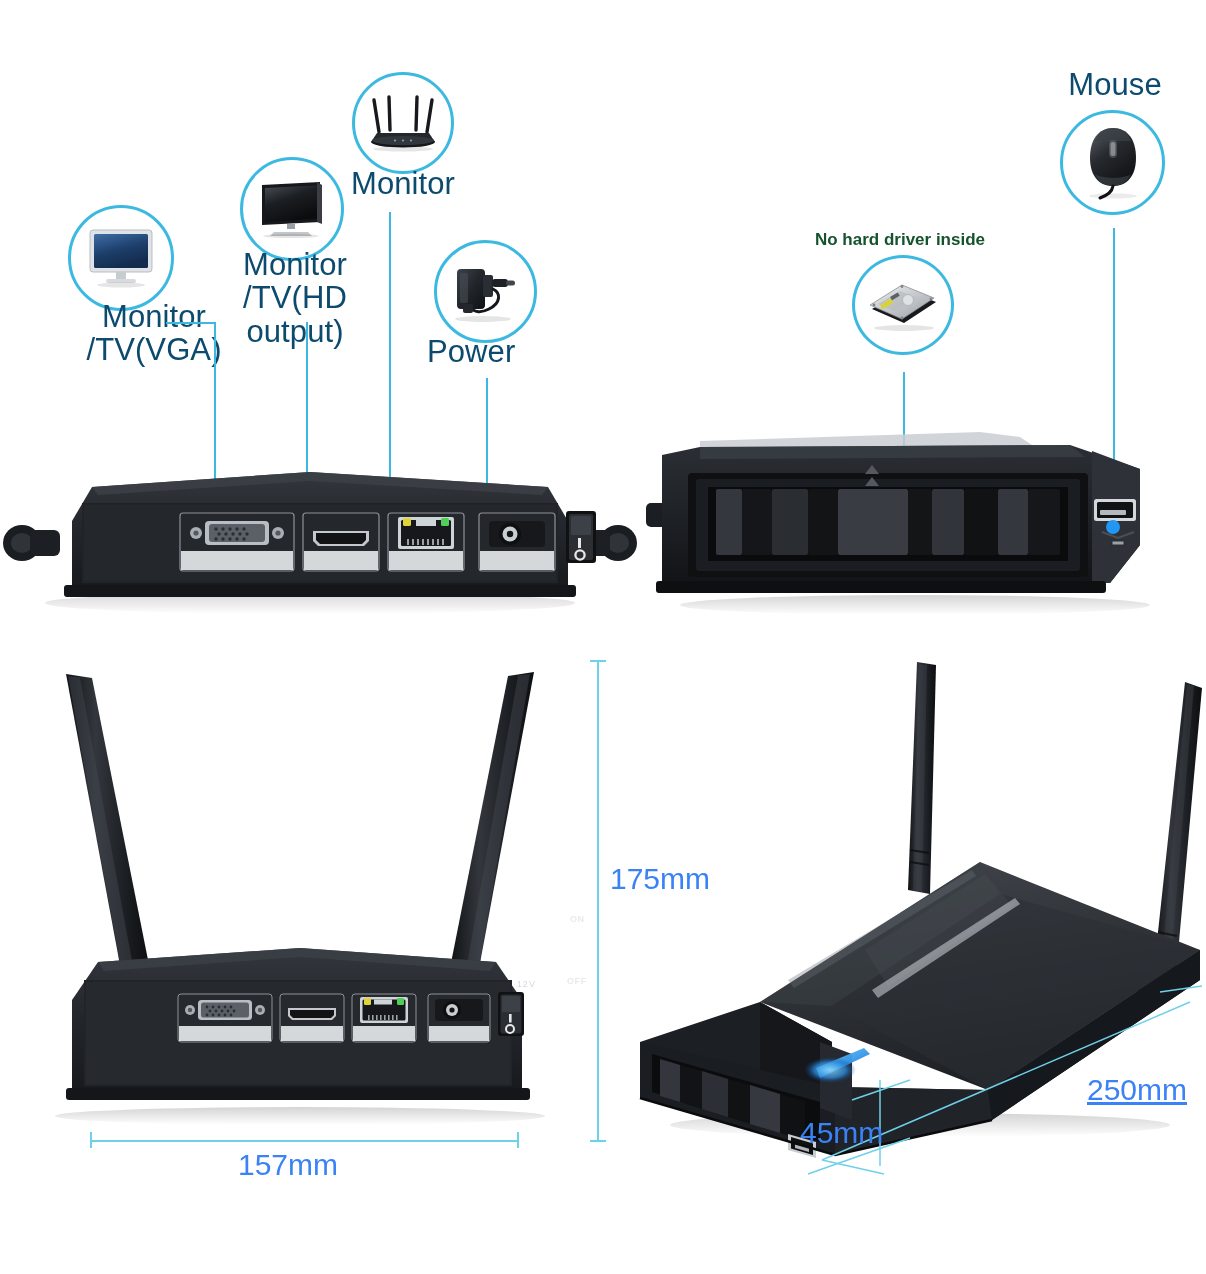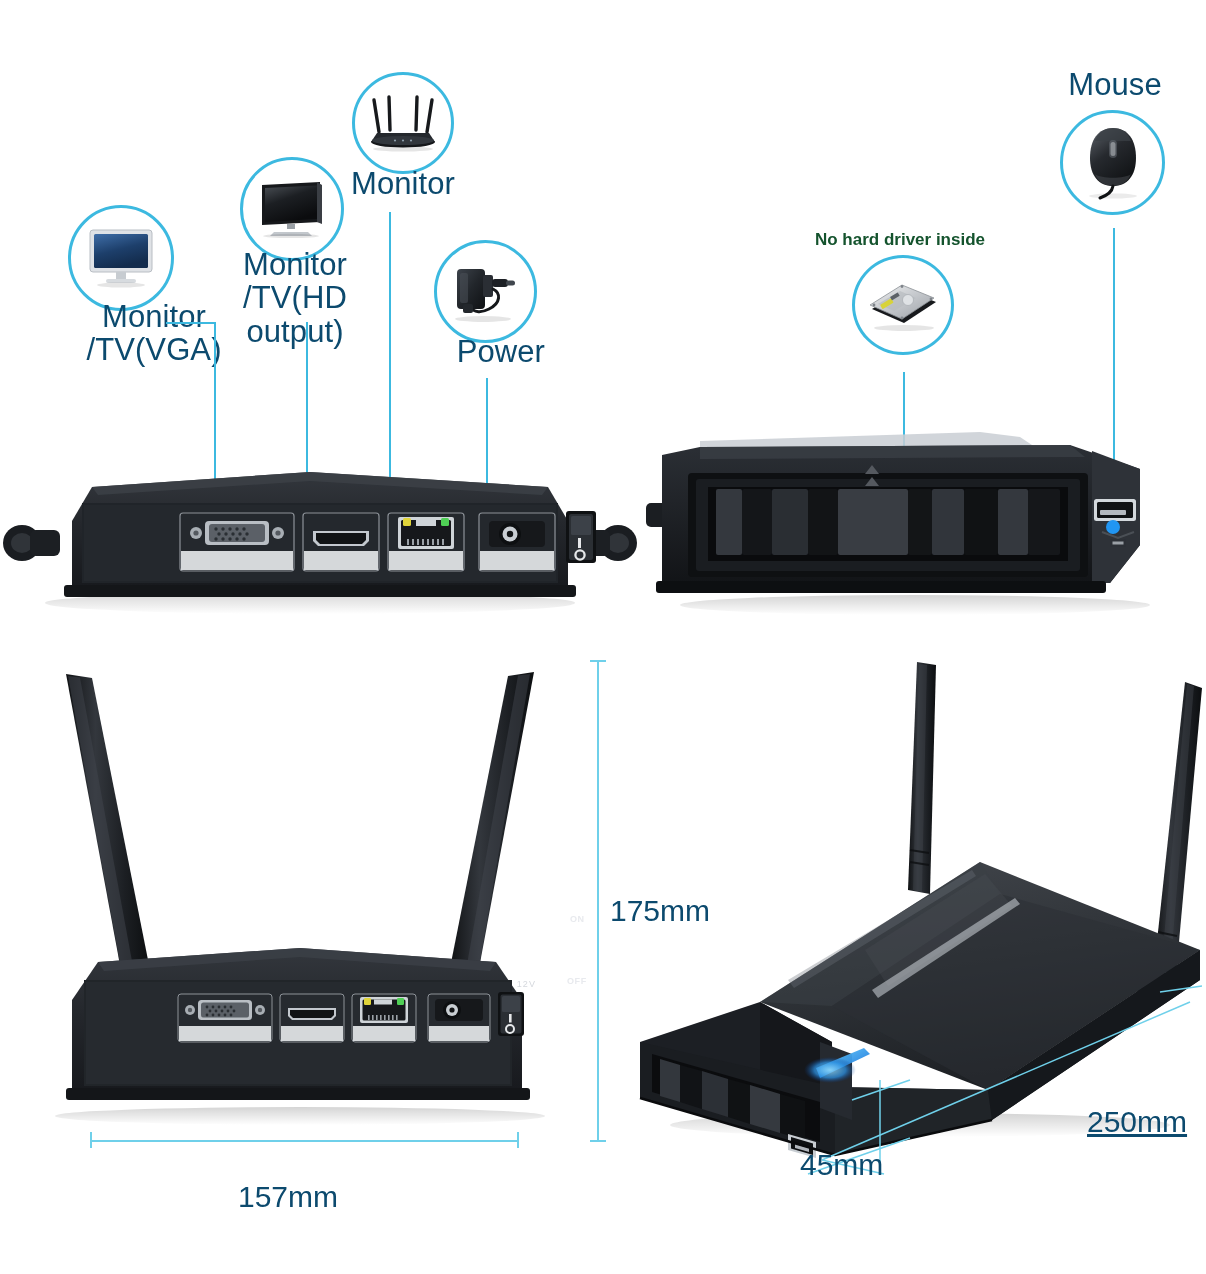--- a/index.html
+++ b/index.html
@@ -59,25 +59,24 @@
   }
   .dot.sm{width:14px;height:14px;}
   
   .dim{position:absolute;background:#6fd0ea;}
   .dim.h{height:1.5px;}
   .dim.v{width:1.5px;}
   .dim-cap{position:absolute;background:#6fd0ea;width:1.5px;height:16px;}
   .dim-cap.h{width:16px;height:1.5px;}
   .dim-text{
     position:absolute;
-    color:#0c4a6e;
+    color:#3b82f6;
     font-size:30px;
     font-weight:500;
     white-space:nowrap;
-    margin-top:32px;
   }
   
   .device{position:absolute;}
   .port-label{
     position:absolute;
     color:#d5d8dd;
     font-size:9px;
     letter-spacing:1.1px;
     text-align:center;
     font-family:"Liberation Sans", sans-serif;
@@ -215,21 +214,21 @@
       <rect x="8" y="10" width="28" height="40" rx="4" fill="url(#adapter)"></rect>
       <rect x="11" y="14" width="8" height="30" rx="2" fill="#4a5158" opacity="0.55"></rect>
       <rect x="34" y="16" width="10" height="22" rx="2" fill="#2a2e34"></rect>
       <rect x="43" y="20" width="16" height="8" rx="3" fill="#1d2025"></rect>
       <rect x="57" y="21.5" width="9" height="5" rx="2.5" fill="#40464d"></rect>
       <path d="M44 30 C52 34 52 44 40 50 C30 55 26 52 22 50" stroke="#15171a" stroke-width="3" fill="none" stroke-linecap="round"></path>
       <rect x="14" y="45" width="10" height="9" rx="2" fill="#23272c"></rect>
       <ellipse cx="34" cy="60" rx="28" ry="3" fill="rgba(0,0,0,0.10)"></ellipse>
     </svg>
   </div>
-  <div class="callout-label" style="left:427px;top:335px;width:118px;text-align:right;">Power</div>
+  <div class="callout-label" style="left:427px;top:335px;width:118px;text-align:left;">Power</div>
   <div class="lead v" style="left:486px;top:378px;height:140px;"></div>
   <div class="dot" style="left:479px;top:510px;"></div>
 
   <div class="sub-note" style="left:795px;top:230px;width:210px;text-align:center;">No hard driver inside</div>
   <div class="bubble" style="left:852px;top:255px;width:102px;height:100px;">
     <svg width="78" height="60" viewBox="0 0 78 60">
       <path d="M8 34 L40 14 L72 27 L40 48 Z" fill="#17191c"></path>
       <path d="M6 30 L38 10 L70 23 L38 44 Z" fill="url(#hddTop)" stroke="#8b9096" stroke-width="0.8"></path>
       <path d="M14 29 L36 16 L52 23 L30 36 Z" fill="#b8bcc1" opacity="0.7"></path>
       <circle cx="44" cy="25" r="5.5" fill="#dfe2e5" stroke="#a7acb2" stroke-width="0.7"></circle>

